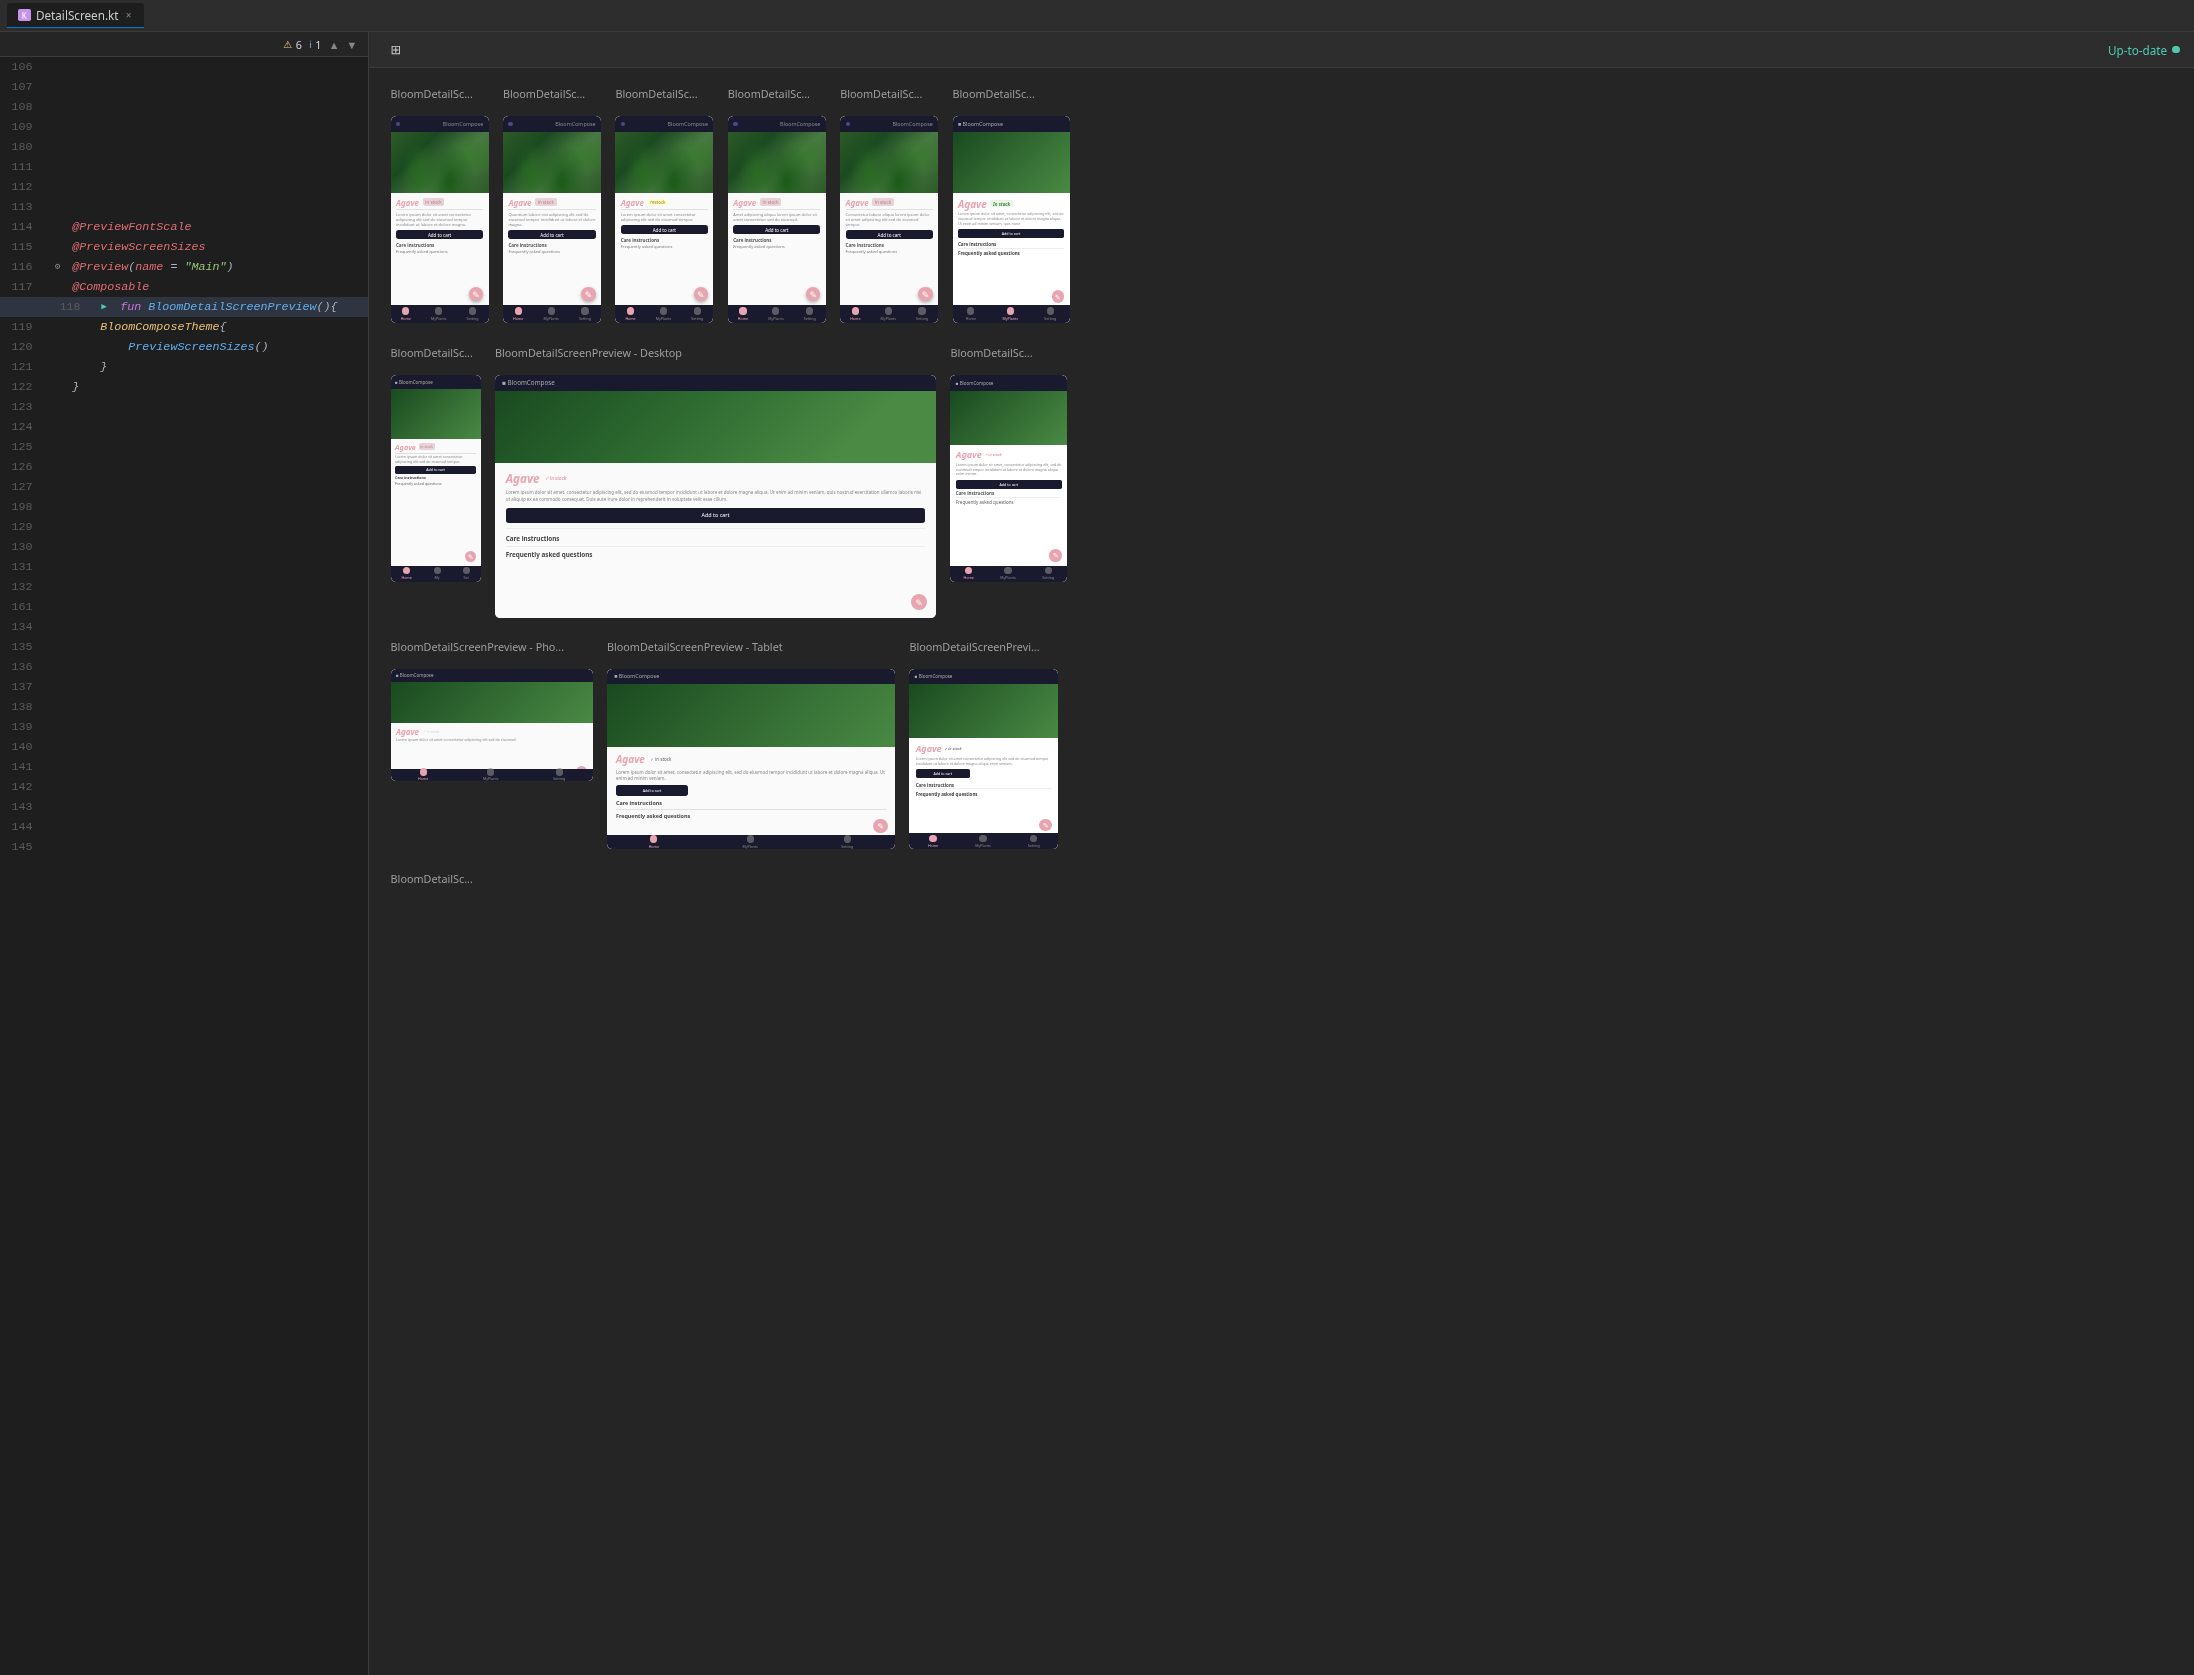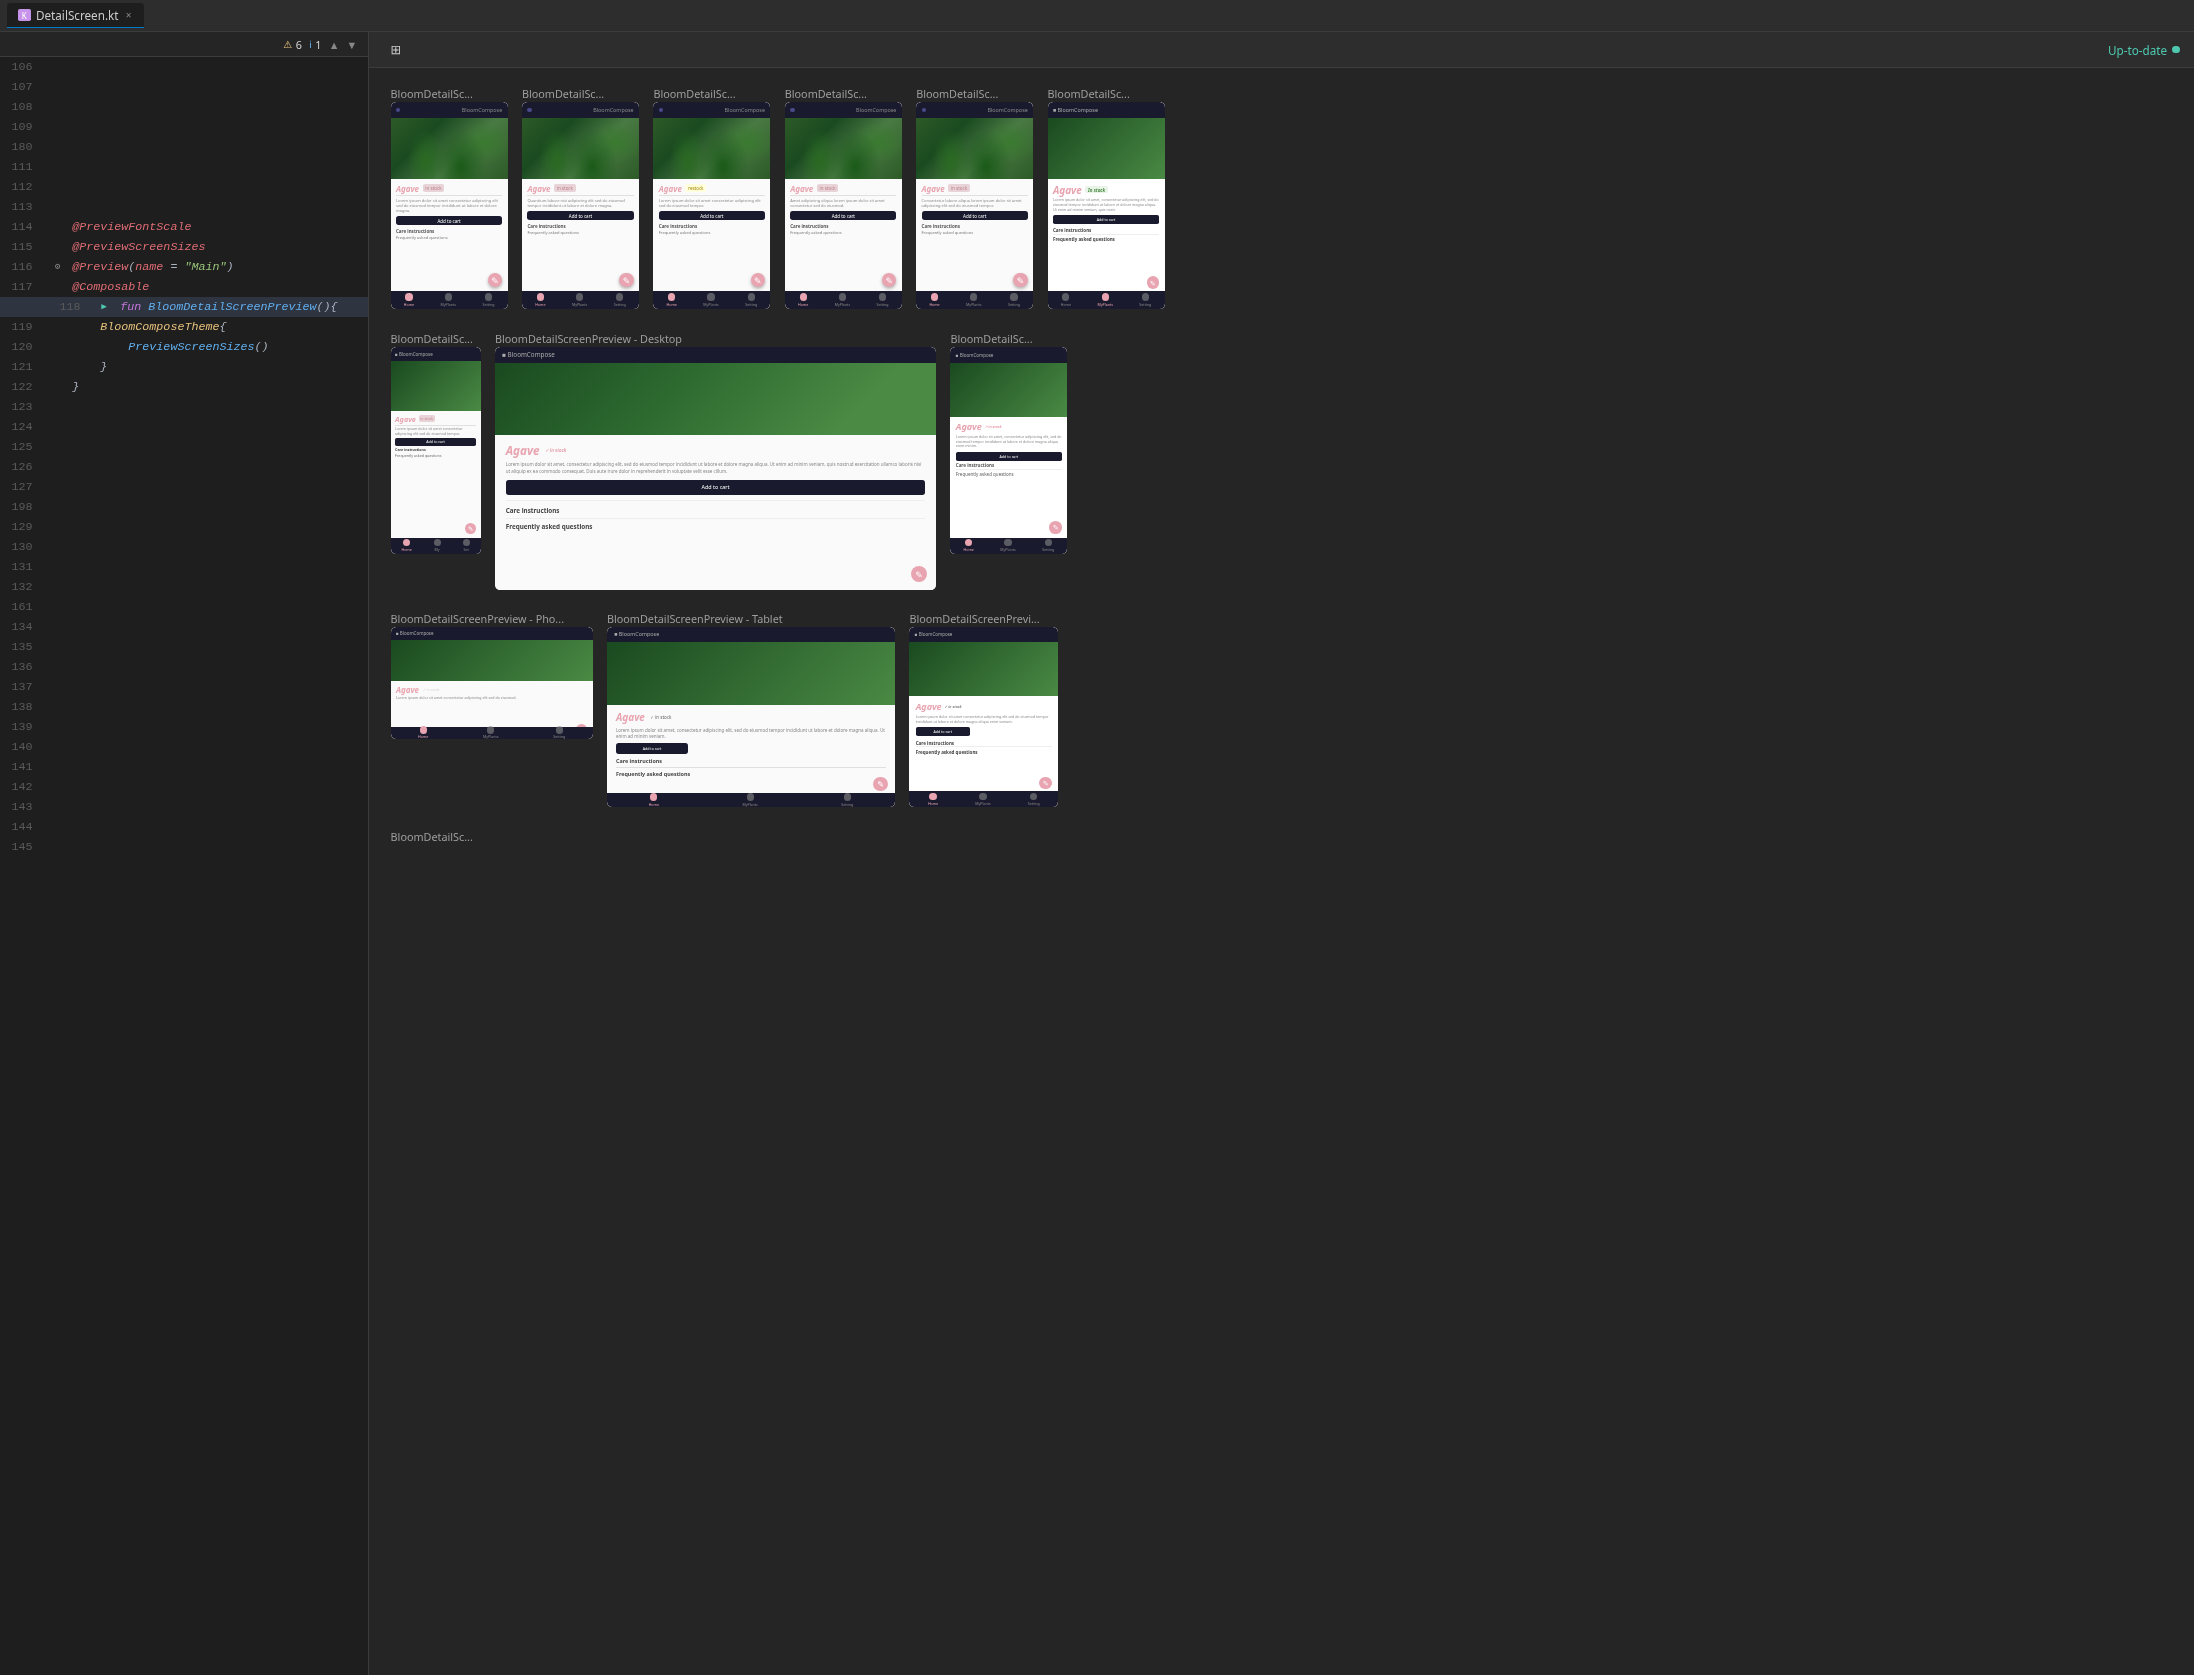--- a/index.html
+++ b/index.html
@@ -198,42 +198,42 @@
 
     .grid-row {
       display: flex;
       gap: 14.4px;
       align-items: flex-start;
     }
 
     .preview-card {
       display: flex;
       flex-direction: column;
-      gap: 1px;
+      gap: 15px;
       flex-shrink: 0;
     }
 
     .card-title {
       font-size: 10.8px;
       color: #9e9e9e;
       white-space: nowrap;
       overflow: hidden;
       text-overflow: ellipsis;
     }
 
     .card-frame {
       background: #f5f5f5;
       border-radius: 5.4px;
       overflow: hidden;
       position: relative;
     }
 
     
     .mockup-phone {
-      width: 117px;
+      width: 98px;
       height: 207px;
       background: #fafafa;
       position: relative;
       overflow: hidden;
     }
 
     .mockup-header {
       height: 16px;
       background: #1a1a2e;
       display: flex;

